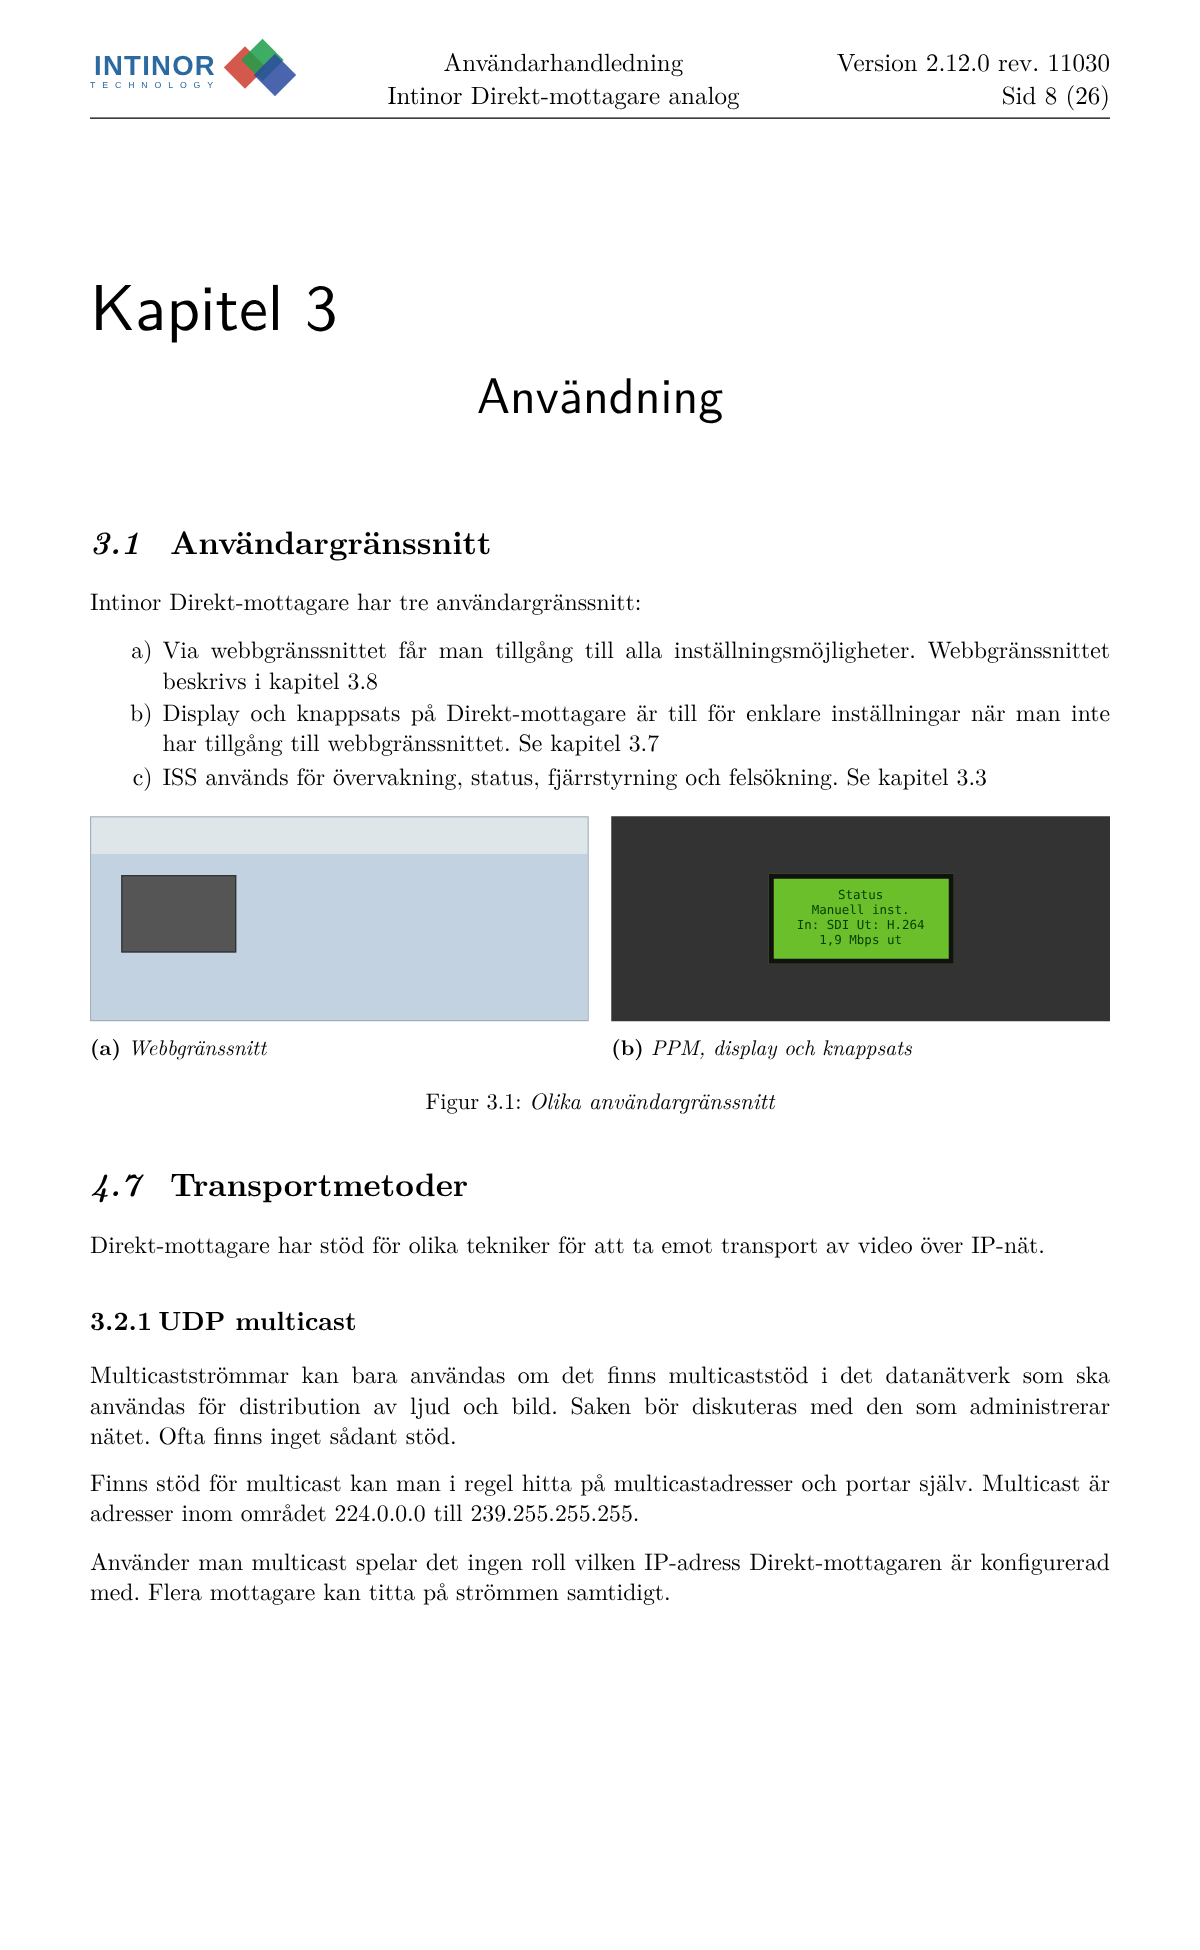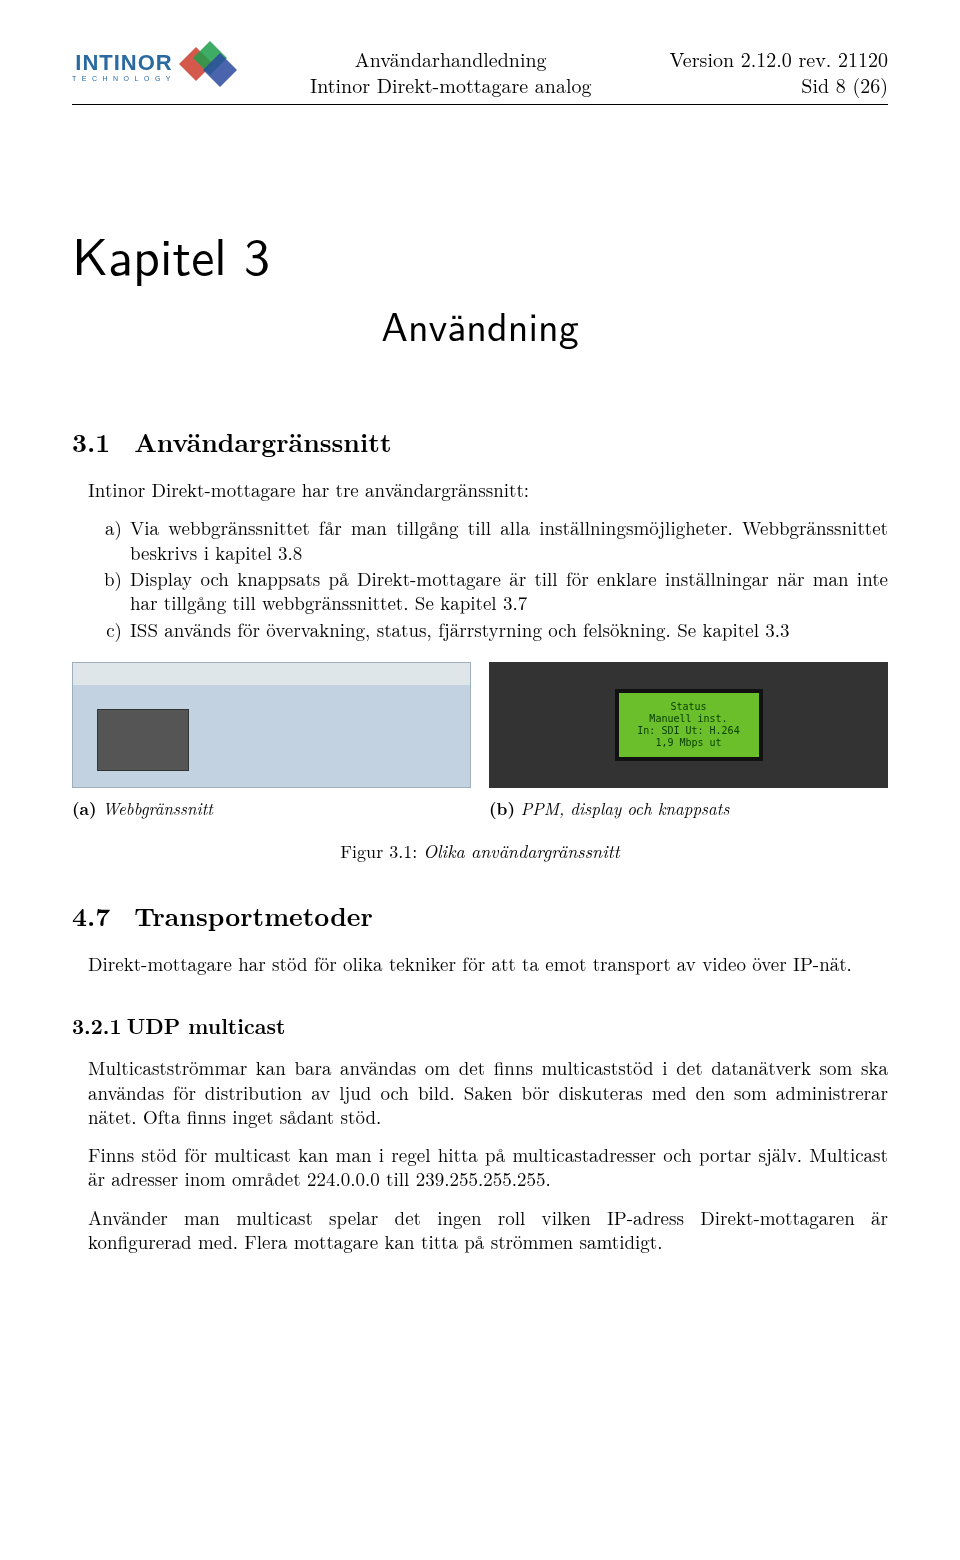--- a/index.html
+++ b/index.html
@@ -6,21 +6,21 @@
     margin: 0;
     padding: 0;
     background: #fff;
     font-family: "Latin Modern Roman", "CMU Serif", "Times New Roman", Times, serif;
     color: #000;
     width: 960px;
   }
   .page {
     width: 960px;
     min-height: 1560px;
-    padding: 46px 72px 0 72px;
+    padding: 36px 72px 0 72px;
     box-sizing: border-box;
   }
 
   
   .hdr {
     display: flex;
     align-items: flex-start;
     justify-content: space-between;
     gap: 12px;
     font-size: 20px;
@@ -94,34 +94,34 @@
     margin-bottom: 70px;
   }
 
   
   .h2 {
     font-family: "Latin Modern Roman", "CMU Serif", serif;
     font-weight: 700;
     font-size: 26px;
     margin: 34px 0 18px 0;
   }
-  .h2 .secnum { margin-right: 24px; }
+  .h2 .secnum { margin-right: 24px; font-style: italic; }
   .h3 {
     font-family: "Latin Modern Roman", "CMU Serif", serif;
     font-weight: 700;
     font-size: 21px;
     margin: 34px 0 16px 0;
   }
   .h3 .secnum { margin-right: 5px; }
 
   
   p.body {
     font-size: 19px;
     line-height: 1.28;
-    margin: 0 0 14px 16px;
+    margin: 0 0 14px 0;
     text-align: justify;
   }
 
   
   .enum {
     list-style: none;
     padding: 0;
     margin: 0 0 20px 26px;
     font-size: 19px;
     line-height: 1.28;
@@ -141,21 +141,21 @@
   
   .figrow {
     display: flex;
     gap: 18px;
     margin: 16px 0 0 0;
     align-items: flex-end;
   }
   .figcell { flex: 1; display: flex; flex-direction: column; align-items: center; }
   .thumb {
     width: 100%;
-    height: 126px;
+    height: 164px;
     box-sizing: border-box;
     text-align: center;
   }
   .thumb.web {
     background: linear-gradient(#dfe6ea 0 18%, #c2d2e0 18% 100%);
     border: 1px solid #9eb0bd;
     position: relative;
   }
   .thumb.web::after {
     content: "";
@@ -224,21 +224,21 @@
         <div class="sq sq1"></div>
           <div class="sq sq2"></div>
           <div class="sq sq3"></div>
       </div>
     </div>
     <div class="hdr-center">
       <div>Användarhandledning</div>
       <div>Intinor Direkt-mottagare analog</div>
     </div>
     <div class="hdr-right">
-      <div>Version 2.12.0 rev. 21120</div>
+      <div>Version 2.12.0 rev. 11030</div>
       <div>Sid 8 (26)</div>
     </div>
   </div>
   <hr class="hdr-rule">
 
   <div class="chapter-num">Kapitel  3</div>
   <div class="chapter-title">Användning</div>
 
   <div class="h2">
     <span class="secnum">3.1</span><span>Användargränssnitt</span>

